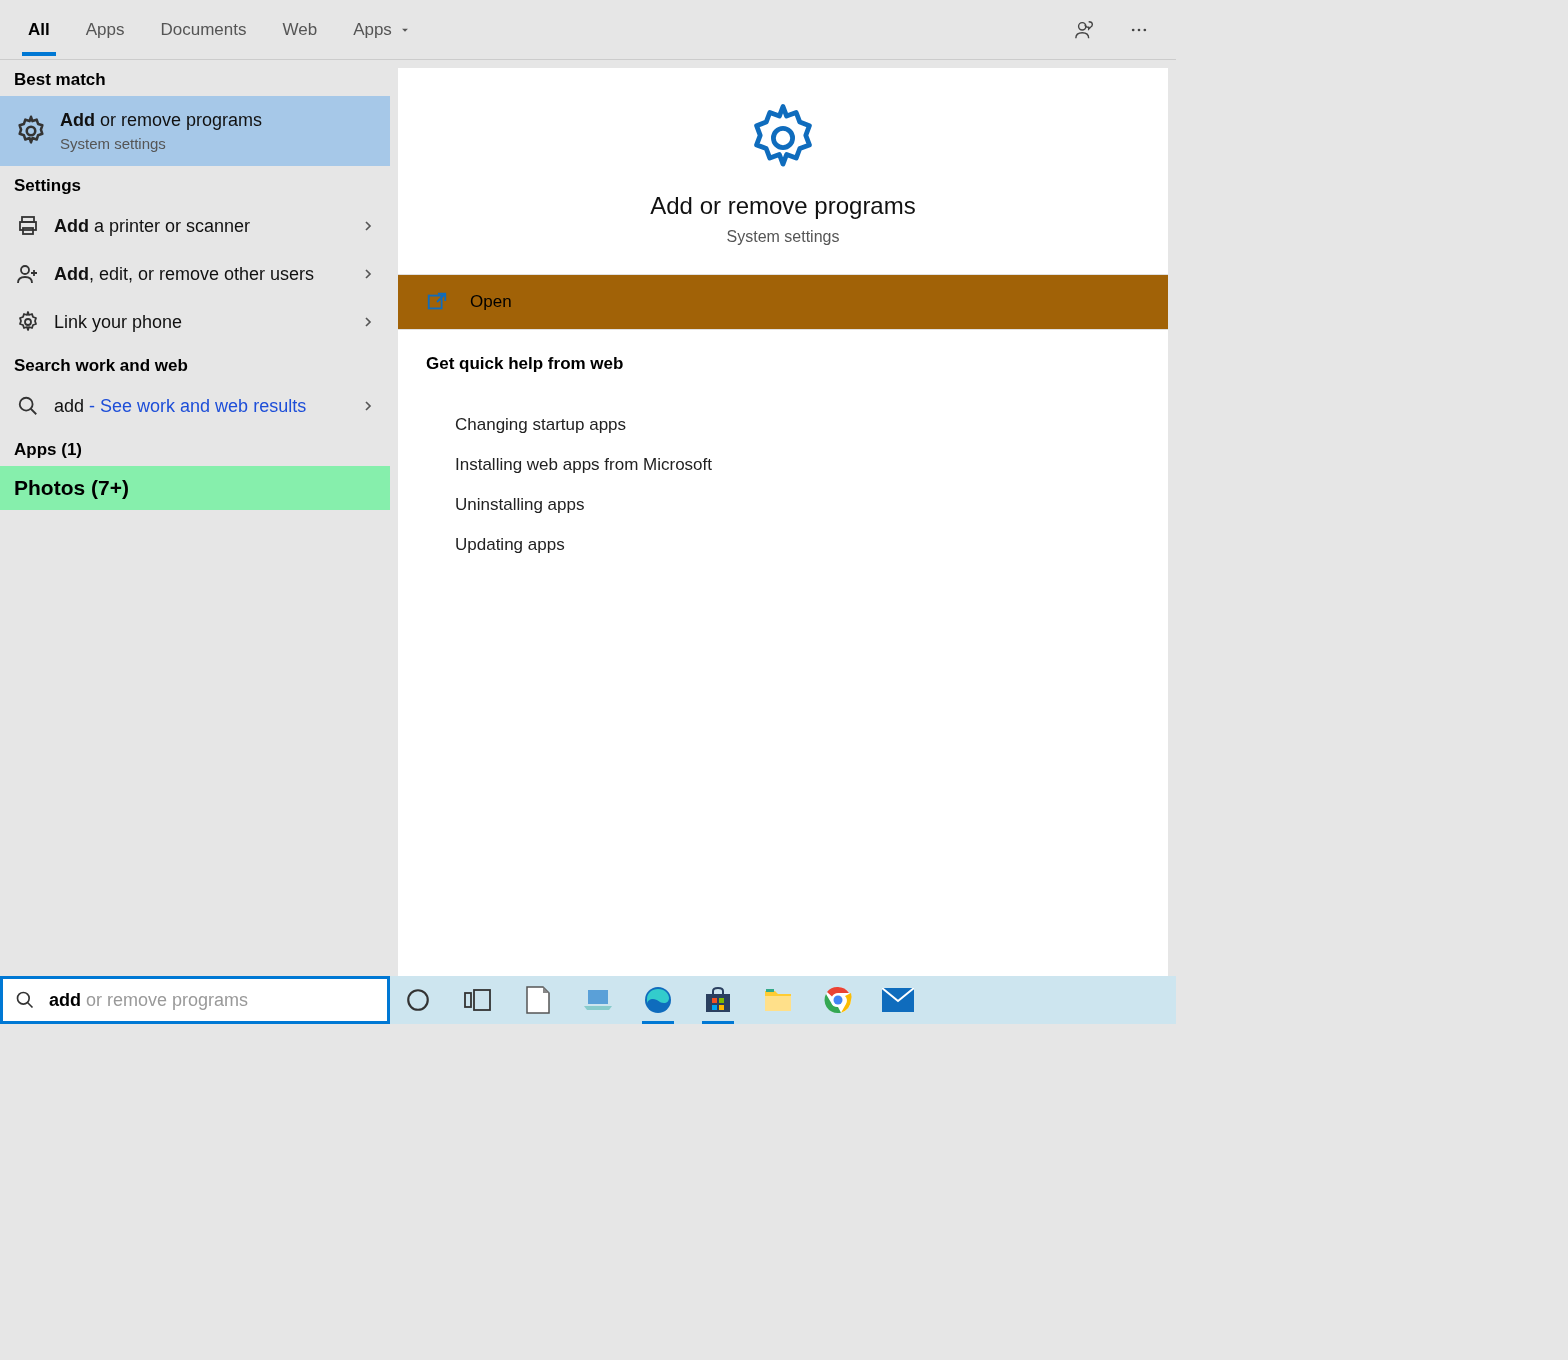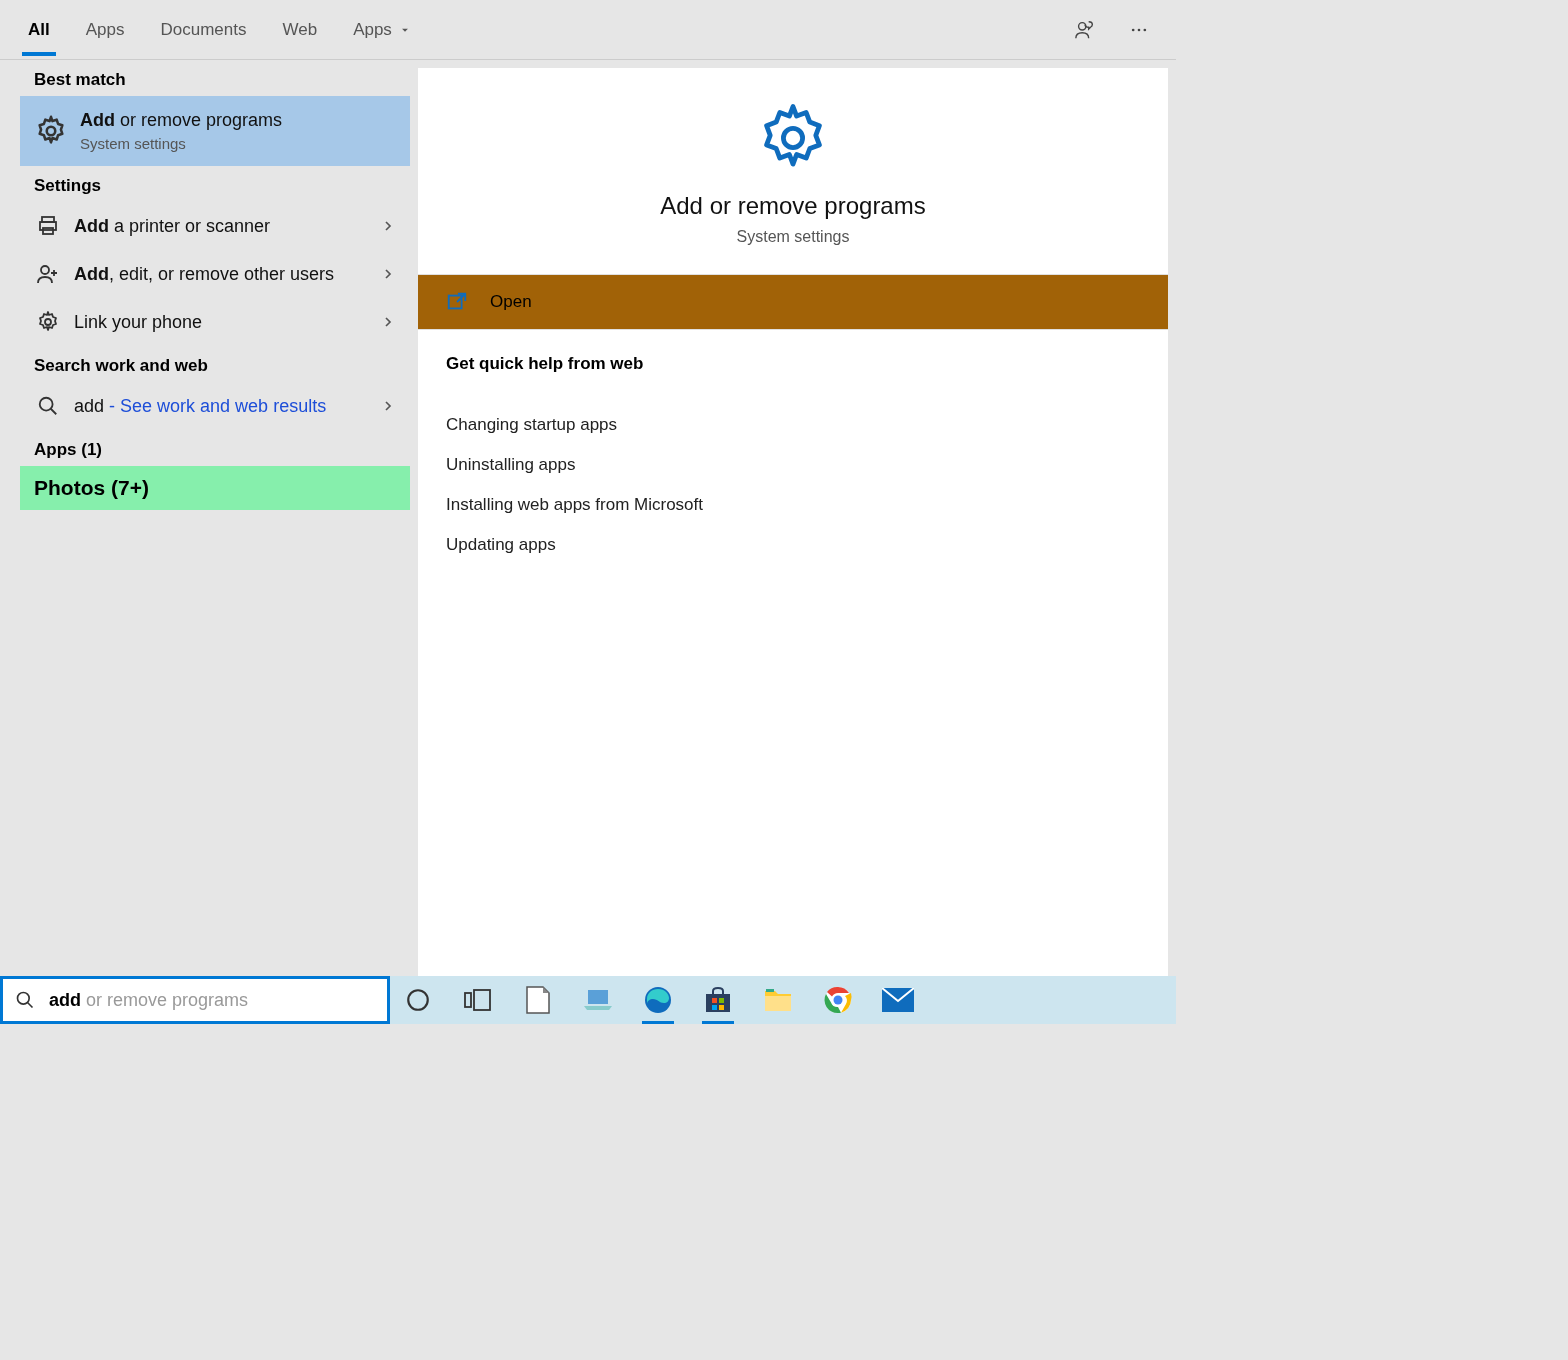--- a/index.html
+++ b/index.html
@@ -10,21 +10,21 @@
 
 .tabs { display: flex; align-items: center; height: 60px; padding: 0 10px; border-bottom: 1px solid #ccc; }
 .tab { padding: 0 18px; height: 52px; display: flex; align-items: center; font-size: 17px; color: #555; cursor: pointer; position: relative; }
 .tab.active { color: #000; font-weight: 600; }
 .tab.active::after { content: ""; position: absolute; bottom: 0; left: 12px; right: 12px; height: 4px; background: #0078d4; }
 .tab .chev { margin-left: 6px; }
 .tabs-spacer { flex: 1; }
 .tab-icon { width: 42px; height: 42px; display: flex; align-items: center; justify-content: center; cursor: pointer; margin: 0 6px; color: #444; }
 
 
-.body { display: flex; flex: 1; min-height: 0; padding-left: 20px; }
+.body { display: flex; flex: 1; min-height: 0; }
 .left { width: 390px; background: #e6e6e6; overflow-y: auto; }
 .right { flex: 1; background: #e6e6e6; display: flex; flex-direction: column; padding: 8px 8px 0 8px; }
 
 
 .section-header { font-size: 17px; font-weight: 600; padding: 10px 14px 6px; }
 .result-item { display: flex; align-items: center; padding: 10px 14px; cursor: pointer; min-height: 42px; }
 .result-item.tall { min-height: 70px; }
 .result-item.selected { background: #a6c8e8; }
 .result-item .icon { width: 28px; height: 28px; margin-right: 12px; display: flex; align-items: center; justify-content: center; color: #333; flex-shrink: 0; }
 .result-item .icon.big { width: 34px; height: 34px; }
@@ -39,21 +39,21 @@
 
 .preview-card { background: #fff; display: flex; flex-direction: column; align-items: center; padding: 34px 0 28px; border-bottom: 1px solid #e0e0e0; }
 .preview-icon { width: 72px; height: 72px; color: #0f6cbd; margin-bottom: 18px; }
 .preview-title { font-size: 24px; font-weight: 400; color: #111; }
 .preview-sub { font-size: 16px; color: #555; margin-top: 8px; }
 .action-row { background: #a16207; display: flex; align-items: center; padding: 16px 28px; border-bottom: 1px solid #e0e0e0; cursor: pointer; }
 .action-row .aicon { width: 22px; height: 22px; color: #0f6cbd; margin-right: 22px; }
 .action-row .alabel { font-size: 17px; }
 .help-section { background: #fff; flex: 1; padding: 24px 28px; }
 .help-header { font-size: 17px; font-weight: 600; margin-bottom: 31px; }
-.help-link { font-size: 17px; color: #222; padding: 10px 0; cursor: pointer; }
+.help-link { font-size: 17px; color: #222; padding: 10px 0; cursor: pointer; margin-left: 29px; }
 
 
 .search-bar { position: absolute; bottom: 0; left: 0; width: 390px; height: 48px; background: #fff; border: 3px solid #0078d4; display: flex; align-items: center; padding: 0 12px; }
 .search-bar .sicon { width: 20px; height: 20px; color: #333; margin-right: 14px; }
 .search-bar .query { font-size: 18px; }
 .search-bar .query .typed { color: #000; font-weight: 600; }
 .search-bar .query .ghost { color: #999; }
 
 
 .taskbar { position: absolute; bottom: 0; left: 390px; right: 0; height: 48px; background: #cde5ef; display: flex; align-items: center; padding: 0 10px; gap: 24px; }
@@ -207,22 +207,22 @@
           <svg width="22" height="22" viewBox="0 0 24 24" fill="none" stroke="currentColor" stroke-width="2">
               <rect x="3" y="5" width="14" height="14"></rect>
               <path d="M13 3h8v8M21 3l-9 9"></path>
             </svg>
         </div>
         <div class="alabel">Open</div>
       </div>
       <div class="help-section">
         <div class="help-header">Get quick help from web</div>
         <div class="help-link">Changing startup apps</div>
+        <div class="help-link">Installing web apps from Microsoft</div>
         <div class="help-link">Uninstalling apps</div>
-        <div class="help-link">Installing web apps from Microsoft</div>
         <div class="help-link">Updating apps</div>
       </div>
     </div>
   </div>
 
   <div class="search-bar">
     <div class="sicon">
       <svg width="20" height="20" viewBox="0 0 24 24" fill="none" stroke="currentColor" stroke-width="2">
           <circle cx="10" cy="10" r="7"></circle>
           <path d="M15 15l6 6"></path>

